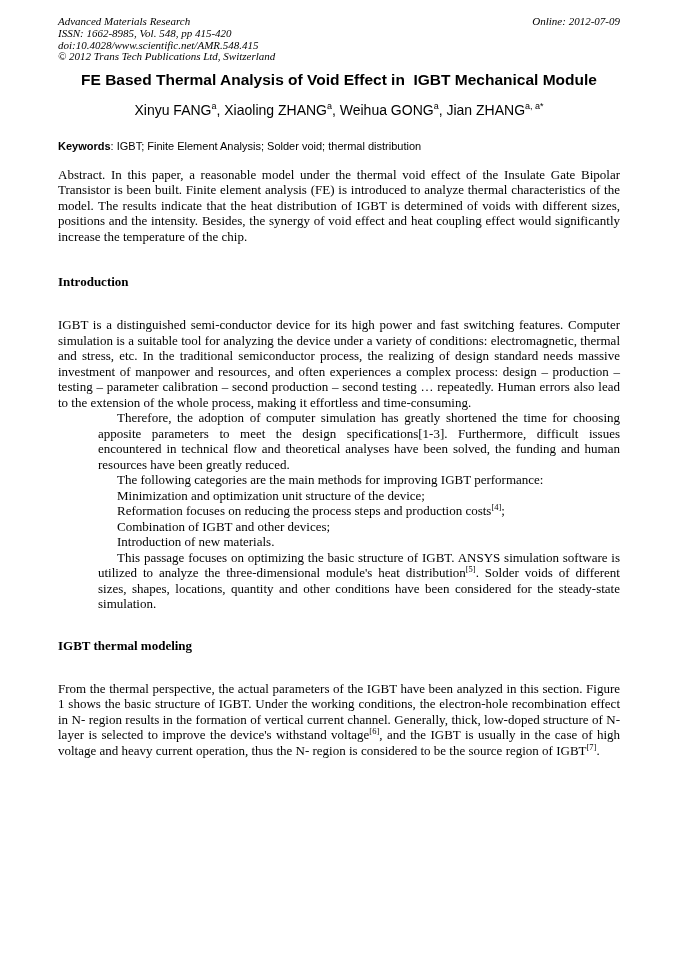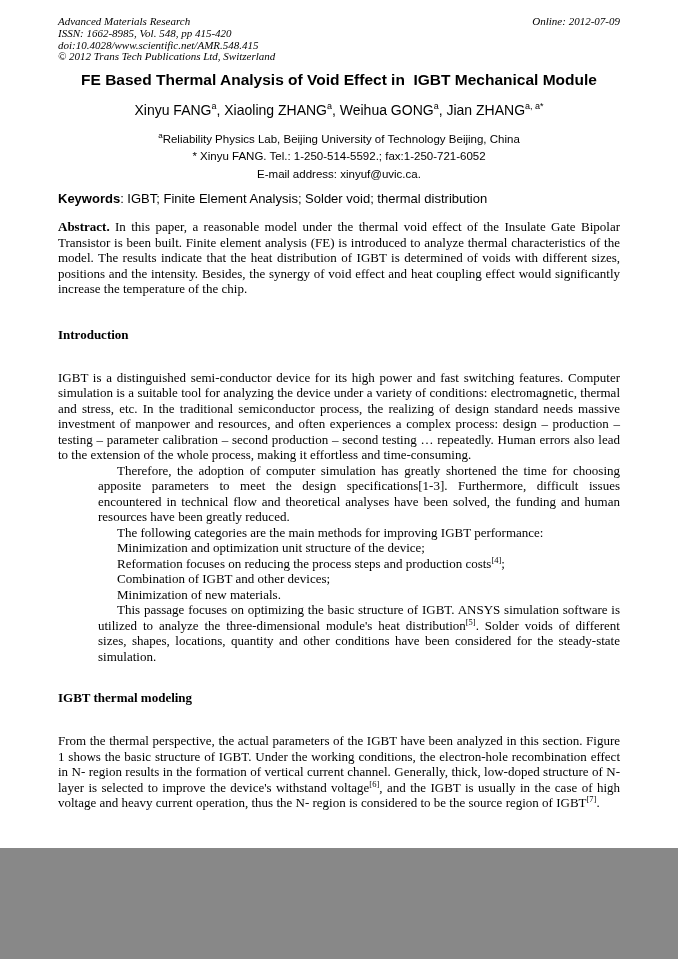--- a/index.html
+++ b/index.html
@@ -1,20 +1,20 @@
 <!DOCTYPE html>
 <html><head>
 <meta charset="utf-8">
 <style>
   * { margin: 0; padding: 0; box-sizing: border-box; }
   html, body { background: #888; }
   .page {
     position: relative;
     width: 678px;
-    height: 848px;
+    height: 959px;
     margin: 0 auto;
     background: #ffffff;
     color: #000000;
     padding: 16px 58px 0 58px;
     overflow: hidden;
   }
   
   .jheader {
     display: flex;
     justify-content: space-between;
@@ -48,36 +48,36 @@
     margin-top: 8px;
     text-align: center;
     font-family: "Liberation Sans", "DejaVu Sans", sans-serif;
     font-size: 11.5px;
     line-height: 17.5px;
   }
   .affil-block sup { font-size: 8px; }
 
   
   .keywords {
-    margin-top: 8px;
+    margin-top: 20px;
     font-family: "Liberation Sans", "DejaVu Sans", sans-serif;
-    font-size: 13px;
+    font-size: 11px;
     line-height: 15px;
   }
   .keywords b { font-weight: bold; }
 
   
   .body-text {
     font-family: "Liberation Serif", "DejaVu Serif", serif;
     font-size: 13px;
     line-height: 15.5px;
     text-align: justify;
   }
   .abstract { margin-top: 13px; }
-  .abstract b { font-weight: bold; }
+  .abstract b { font-weight: normal; }
   .section-heading {
     font-family: "Liberation Serif", "DejaVu Serif", serif;
     font-weight: bold;
     font-size: 13px;
     margin-top: 30px;
   }
   .section-heading.second { margin-top: 26px; }
   .body-par { margin-top: 0; }
   .first-par { margin-top: 27px; }
   .indent { text-indent: 19px; margin-left: 40px; }
@@ -95,38 +95,33 @@
       <div>doi:10.4028/www.scientific.net/AMR.548.415</div>
       <div>© 2012 Trans Tech Publications Ltd, Switzerland</div>
     </div>
     <div class="jheader-right">Online: 2012-07-09</div>
   </div>
 
   <div class="paper-title">FE Based Thermal Analysis of Void Effect in  IGBT Mechanical Module</div>
 
   <div class="authors"><span>Xinyu FANG</span><sup>a</sup><span>, Xiaoling ZHANG</span><sup>a</sup><span>, Weihua GONG</span><sup>a</sup><span>, Jian ZHANG</span><sup>a, a*</sup></div>
 
-  <div class="affil-block">
-    <div><sup>a</sup><span>Reliability Physics Lab, Beijing University of Technology Beijing, China</span></div>
-    <div>* Xinyu FANG. Tel.: 1-250-514-5592.; fax:1-250-721-6052</div>
-    <div>E-mail address: xinyuf@uvic.ca.</div>
-  </div>
 
   <div class="keywords"><b>Keywords</b><span>:  IGBT; Finite Element Analysis; Solder void; thermal distribution</span></div>
 
   <div class="body-text abstract"><b>Abstract.</b><span> In this paper, a reasonable model under the thermal void effect of the Insulate Gate Bipolar Transistor is been built. Finite element analysis (FE) is introduced to analyze thermal characteristics of the model. The results indicate that the heat distribution of IGBT is determined of voids with different sizes, positions and the intensity. Besides, the synergy of void effect and heat coupling effect would significantly increase the temperature of the chip.</span></div>
 
   <div class="section-heading">Introduction</div>
 
   <div class="body-text body-par first-par"><span>IGBT is a distinguished semi-conductor device for its high power and fast switching features. Computer simulation is a suitable tool for analyzing the device under a variety of conditions: electromagnetic, thermal and stress, etc. In the traditional semiconductor process, the realizing of design standard needs massive investment of manpower and resources, and often experiences a complex process: design – production – testing – parameter calibration – second production – second testing … repeatedly. Human errors also lead to the extension of the whole process, making it effortless and time-consuming.</span></div>
   <div class="body-text body-par indent"><span>Therefore, the adoption of computer simulation has greatly shortened the time for choosing apposite parameters to meet the design specifications[1-3]. Furthermore, difficult issues encountered in technical flow and theoretical analyses have been solved, the funding and human resources have been greatly reduced.</span></div>
   <div class="body-text body-par indent"><span>The following categories are the main methods for improving IGBT performance:</span></div>
   <div class="body-text body-par indent"><span>Minimization and optimization unit structure of the device;</span></div>
   <div class="body-text body-par indent"><span>Reformation focuses on reducing the process steps and production costs</span><sup>[4]</sup><span>;</span></div>
   <div class="body-text body-par indent"><span>Combination of IGBT and other devices;</span></div>
-  <div class="body-text body-par indent"><span>Minimization of new materials.</span></div>
+  <div class="body-text body-par indent"><span>Introduction of new materials.</span></div>
   <div class="body-text body-par indent"><span>This passage focuses on optimizing the basic structure of IGBT. ANSYS simulation software is utilized to analyze the three-dimensional module's heat distribution</span><sup>[5]</sup><span>. Solder voids of different sizes, shapes, locations, quantity and other conditions have been considered for the steady-state simulation.</span></div>
 
   <div class="section-heading second">IGBT thermal modeling</div>
 
   <div class="body-text body-par first-par"><span>From the thermal perspective, the actual parameters of the IGBT have been analyzed in this section. Figure 1 shows the basic structure of IGBT. Under the working conditions, the electron-hole recombination effect in N- region results in the formation of vertical current channel. Generally, thick, low-doped structure of N- layer is selected to improve the device's withstand voltage</span><sup>[6]</sup><span>, and the IGBT is usually in the case of high voltage and heavy current operation, thus the N- region is considered to be the source region of IGBT</span><sup>[7]</sup><span>.</span></div>
 
 </div>
 
 </body></html>

